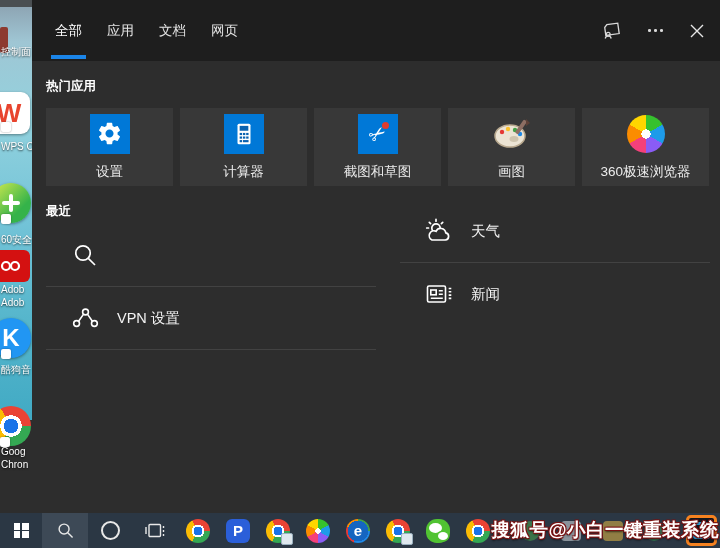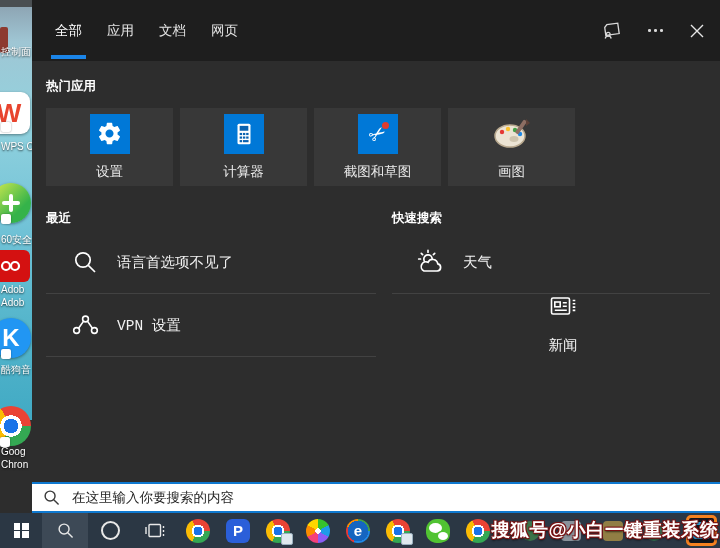--- a/index.html
+++ b/index.html
@@ -60,26 +60,26 @@
   .scissor-glyph{color:#fff;font-size:20px;transform:rotate(-35deg);line-height:1;}
   .red-dot{position:absolute;width:7px;height:7px;border-radius:50%;background:#e23b2e;
            margin-left:16px;margin-top:-16px;}
   .pinwheel{width:38px;height:38px;border-radius:50%;
     background:
       radial-gradient(circle,#fff 0 17%,rgba(0,0,0,0) 17%),
       conic-gradient(#36c12e 0 60deg,#1e9be9 60deg 120deg,#8a5cf5 120deg 180deg,
                      #f5407a 180deg 240deg,#fb8c00 240deg 300deg,#ffd600 300deg 360deg);}
   .tile-label{font-size:13.5px;color:#ececec;white-space:nowrap;}
 
-  .columns{display:flex;gap:16px;margin-top:21px;font-family:Liberation Mono, monospace;}
+  .columns{display:flex;gap:24px;margin-top:14px;}
   .col-left{width:330px;}
   .col-right{flex:1;margin-right:2px;}
   .li{display:flex;align-items:center;gap:17px;height:62px;padding-left:24px;
       border-bottom:1px solid #424242;}
-  .li.no-div{border-bottom:none;flex-direction:column;}
+  .li.no-div{border-bottom:none;}
   .li.short{height:52px;}
   .li-icon{width:30px;display:flex;align-items:center;justify-content:center;flex-shrink:0;}
   .li-label{font-size:14.5px;color:#f2f2f2;white-space:nowrap;overflow:hidden;}
   .thumb{width:28px;height:18px;border-radius:2px;
     background:linear-gradient(135deg,#d6e7f4 0%,#7fb3dc 45%,#3b78ab 100%);
     border:1px solid #6d94b5;position:relative;}
   .thumb::after{content:"";position:absolute;left:5px;bottom:3px;width:12px;height:6px;
     background:rgba(255,255,255,.55);border-radius:1px;}
 
   
@@ -260,53 +260,57 @@
               <circle cx="15" cy="12" r="2.2" fill="#fbc02d"></circle>
               <circle cx="22" cy="13" r="2.2" fill="#43a047"></circle>
               <circle cx="27" cy="17" r="2.2" fill="#1e88e5"></circle>
               <rect x="26" y="2" width="4" height="16" rx="1.5" transform="rotate(35 28 10)" fill="#8d6e63"></rect>
               <path d="M33 2 l4 4 -4 3 z" fill="#5d4037"></path>
             </svg>
           </div>
           <div class="tile-label">画图</div>
         </div>
 
+        <div class="tile">
+          <div class="tile-icon flexc">
+            <span class="pinwheel"></span>
+          </div>
+          <div class="tile-label">360极速浏览器</div>
+        </div>
       </div>
 
       <div class="columns">
 
         <div class="col-left">
           <div class="sec-title" style="margin-bottom:4px;">最近</div>
 
           <div class="li">
             <span class="li-icon">
               <svg width="26" height="26" viewBox="0 0 26 26" fill="none" stroke="#fff" stroke-width="1.7">
                 <circle cx="11" cy="11" r="7.2"></circle>
                   <path d="M16.3 16.3 L23 23"></path>
               </svg>
             </span>
-            <span class="li-label">语言首选项不见了</span>
           </div>
 
           <div class="li">
             <span class="li-icon">
               <svg width="27" height="24" viewBox="0 0 27 24" fill="none" stroke="#fff" stroke-width="1.6">
                 <circle cx="4.6" cy="17.5" r="2.9"></circle>
                 <circle cx="13.5" cy="6" r="2.9"></circle>
                 <circle cx="22.4" cy="17.5" r="2.9"></circle>
                 <path d="M6.6 15.3 L11.4 8.4 M15.6 8.4 L20.4 15.3"></path>
               </svg>
             </span>
             <span class="li-label">VPN 设置</span>
           </div>
 
         </div>
 
         <div class="col-right">
-          <div class="sec-title" style="margin-bottom:4px;">快速搜索</div>
 
           <div class="li">
             <span class="li-icon">
               <svg width="30" height="27" viewBox="0 0 30 27" fill="none" stroke="#fff" stroke-width="1.7" stroke-linecap="round">
                 <circle cx="12" cy="10" r="4.2"></circle>
                 <path d="M12 3.2 V1.4 M6.6 5.6 L5.3 4.3 M4.5 10 H2.7 M17.4 5.6 L18.7 4.3"></path>
                 <path d="M8 22 h13.3 a3.6 3.6 0 0 0 .5 -7.1 a5.2 5.2 0 0 0 -9.8 -1.6 A4.3 4.3 0 0 0 8 22z" fill="#2d2d2d"></path>
               </svg>
             </span>
             <span class="li-label">天气</span>
@@ -321,27 +325,20 @@
                 <path d="M23.7 6.5 h2.6 M23.7 9.8 h2.6 M23.7 13.1 h2.6 M23.7 16.4 h2.6"></path>
               </svg>
             </span>
             <span class="li-label">新闻</span>
           </div>
         </div>
       </div>
     </div>
   </div>
 
-  <div class="search-bar">
-    <svg width="17" height="17" viewBox="0 0 24 24" fill="none" stroke="#3a3a3a" stroke-width="2">
-      <circle cx="10" cy="10" r="7"></circle>
-        <path d="M15.2 15.2 L22 22"></path>
-    </svg>
-    <input type="text" placeholder="在这里输入你要搜索的内容" style="">
-  </div>
 
   <div class="taskbar">
     <div class="tb-btn w-start">
       <span class="winlogo">
           <i></i>
           <i></i>
           <i></i>
           <i></i>
         </span>
     </div>

